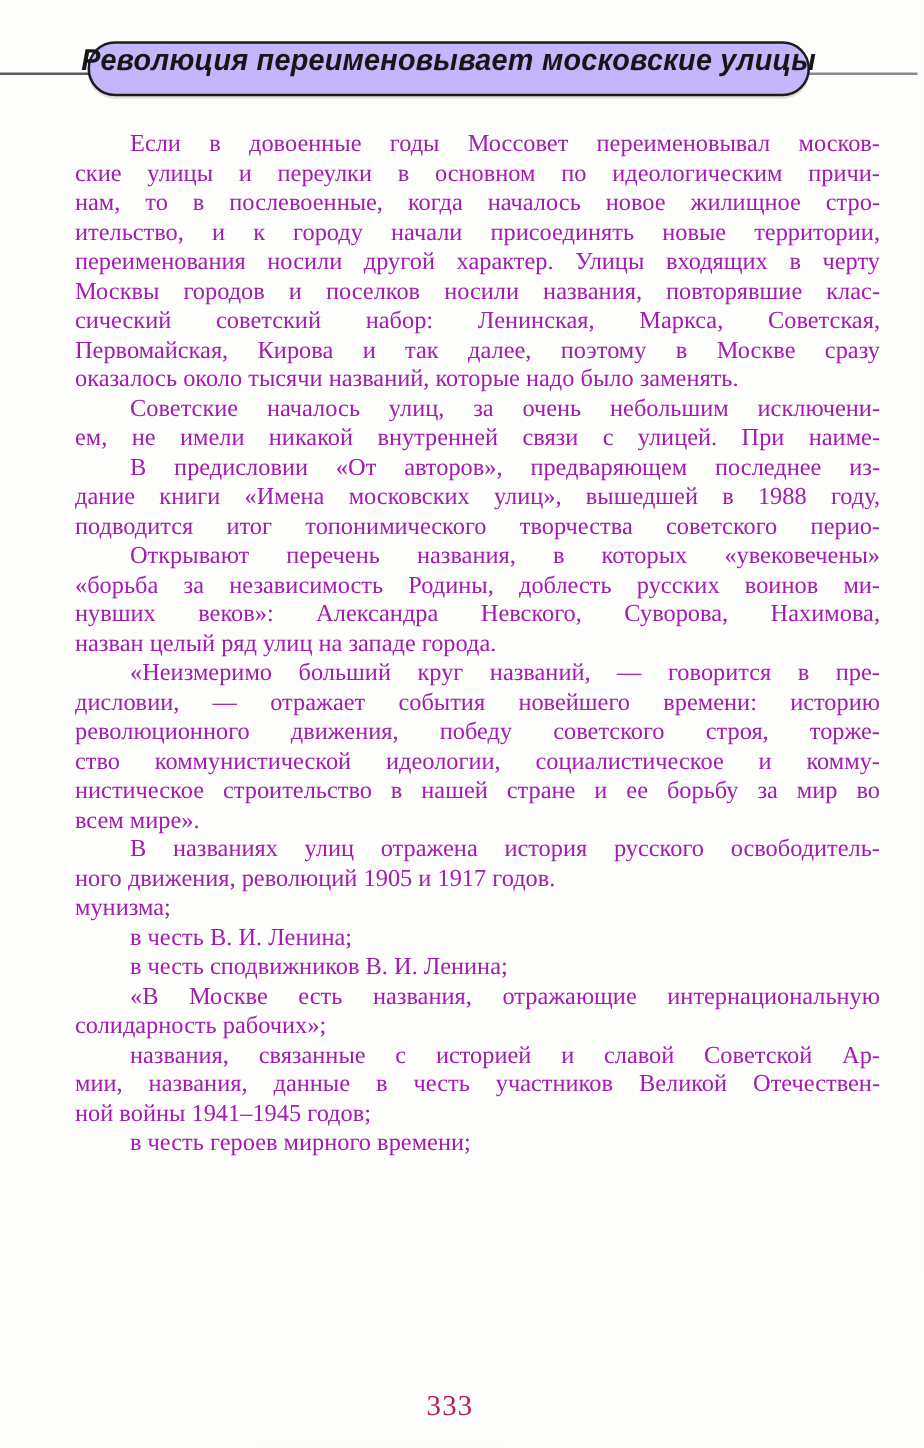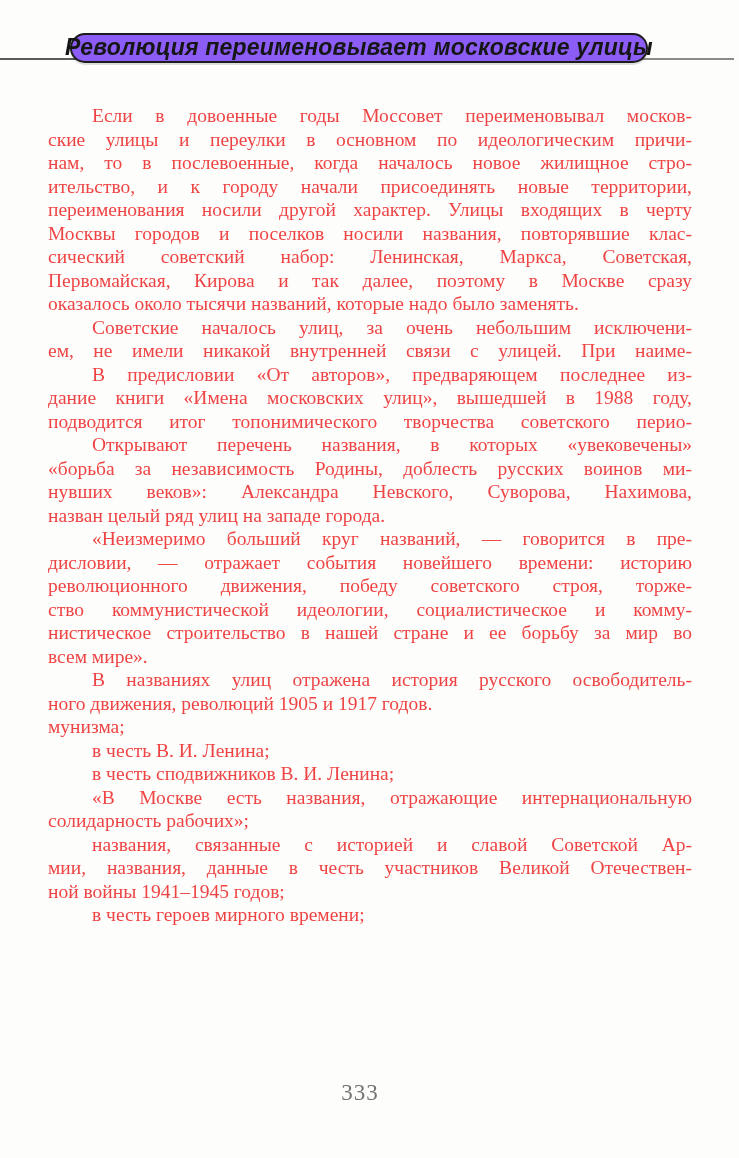--- a/index.html
+++ b/index.html
@@ -16,63 +16,63 @@
     color: #141414;
   }
 
   
   .header-band { position: absolute; top: 33px; left: 0; width: 739px; height: 50px; }
   .rule { position: absolute; top: 25px; height: 2px; background: #5a5a5a; }
   .rule.left  { left: 0;  width: 80px; }
   .rule.right { left: 642px; width: 92px; background: #8a8a8a; height: 1.5px; }
   .capsule {
     position: absolute; left: 70px; top: 0;
-    width: 578px; height: 30px;
-    background: #8b5cf6;
+    width: 578px; height: 44px;
+    background: #c4b5fd;
     border: 2.5px solid #1c1c1c;
     border-radius: 26px;
     box-sizing: border-box;
-    display: flex; align-items: flex-end; justify-content: center;
+    display: flex; align-items: flex-start; justify-content: center;
     box-shadow: 0 2px 0 rgba(0,0,0,0.12);
   }
   .capsule .title {
     font-family: "Liberation Sans", "DejaVu Sans", sans-serif;
     font-style: italic; font-weight: 700;
     font-size: 23px; letter-spacing: 0.2px;
     color: #161616; white-space: nowrap;
     transform: scaleY(1.05);
   }
 
   
   .body-text {
     position: absolute;
-    left: 48px; top: 104px;
+    left: 60px; top: 104px;
     width: 644px;
     font-size: 19.5px;
-    color: #ef4444;
+    color: #a21caf;
   }
   .line {
     height: 23.5px; line-height: 23.5px;
     white-space: nowrap;
     text-align: left;
   }
   .line.just {
     white-space: normal;
     text-align: justify;
     text-align-last: justify;
     overflow: hidden;
   }
   .line.indent { text-indent: 44px; }
 
   .page-number {
     position: absolute;
-    top: 1080px; left: 0; width: 720px;
+    top: 1112px; left: 0; width: 720px;
     text-align: center;
     font-size: 23px; letter-spacing: 1px;
-    color: #737373;
+    color: #be185d;
   }
 </style>
 </head>
 <body>
 
 <div class="page">
 
   <div class="header-band">
     <div class="rule left"></div>
     <div class="rule right"></div>

